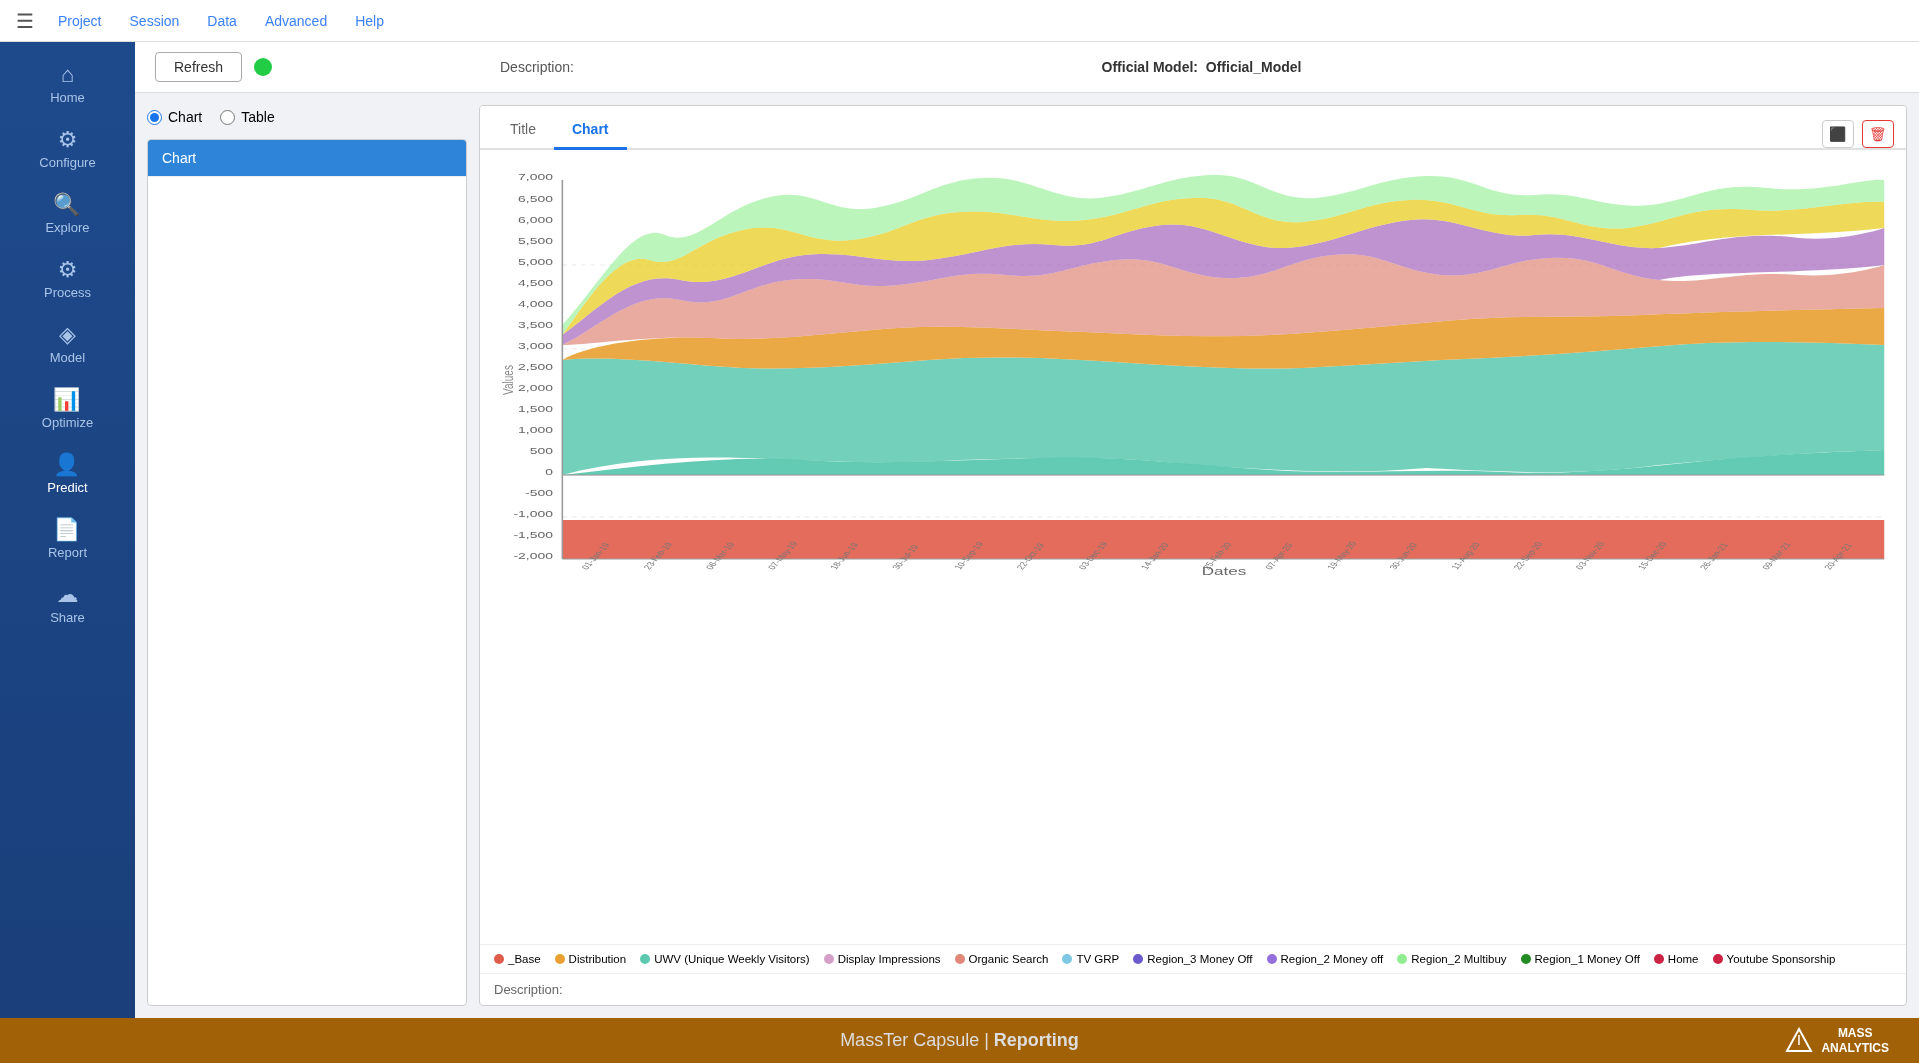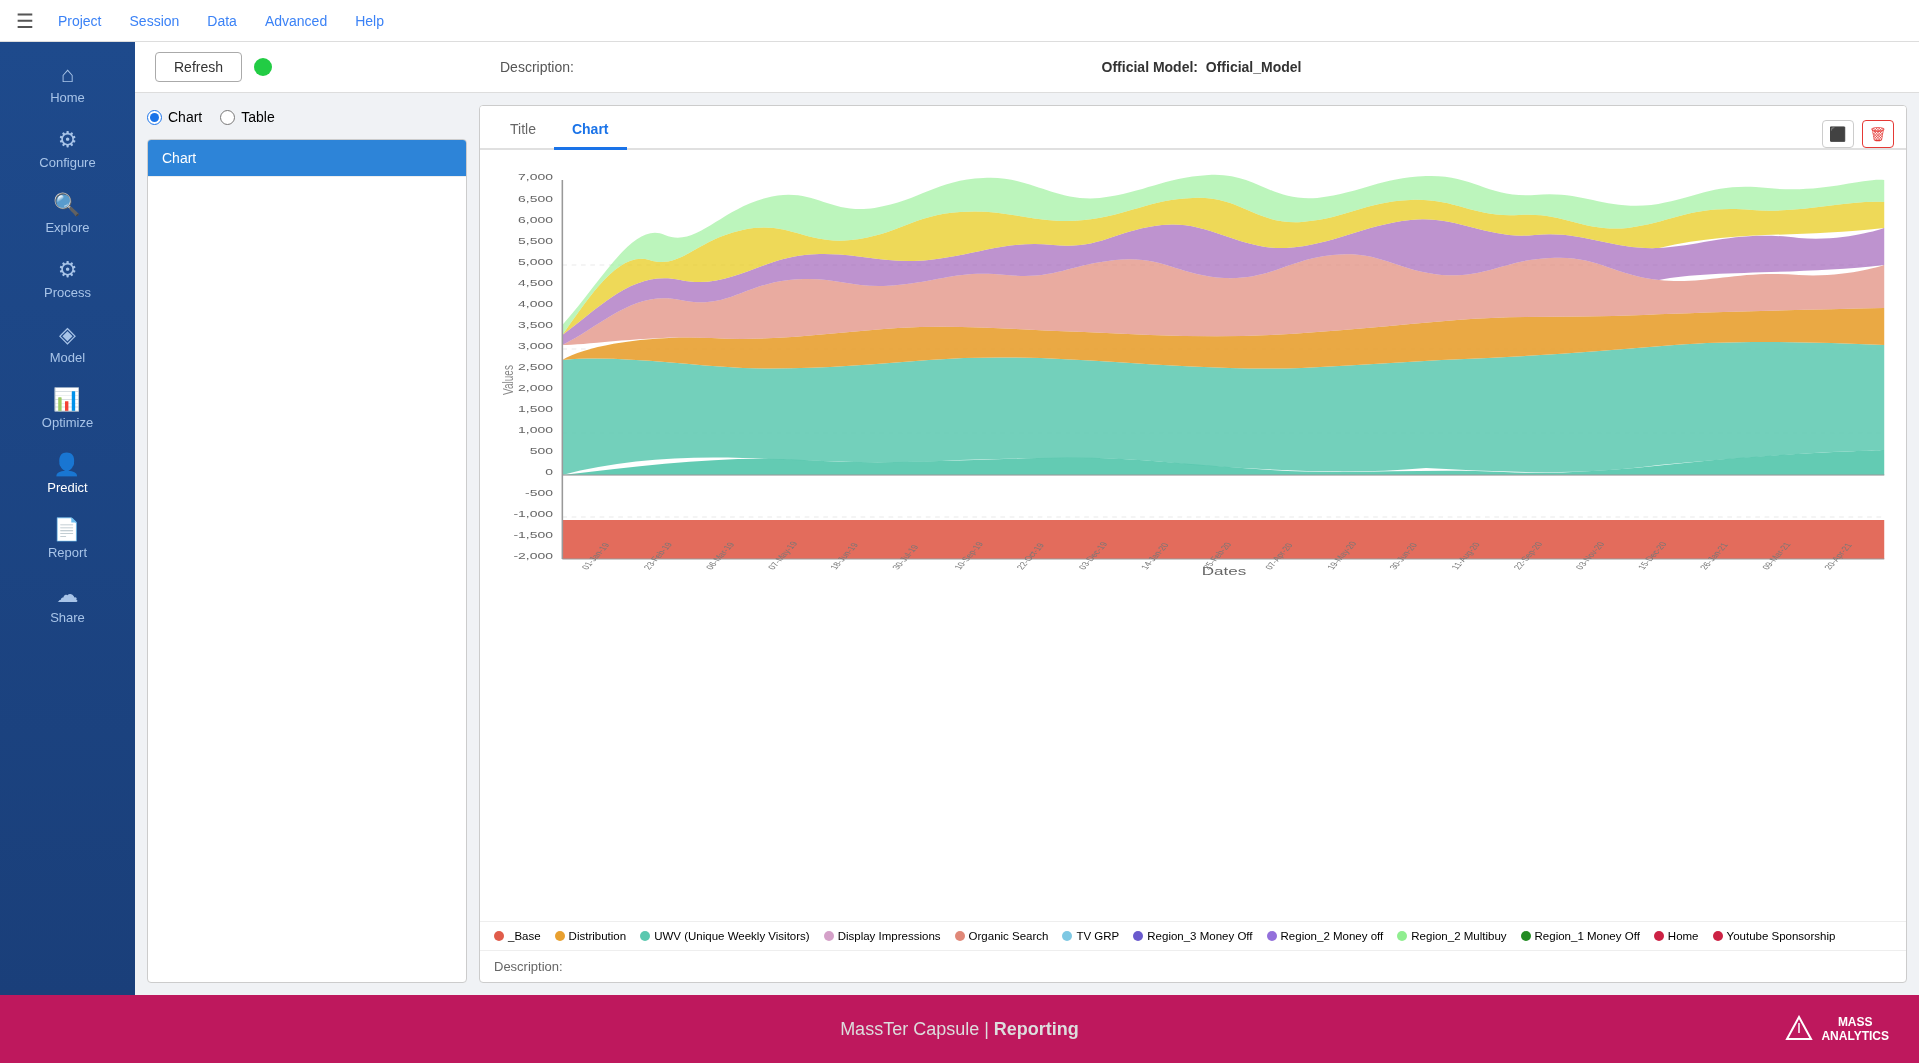--- a/index.html
+++ b/index.html
@@ -260,22 +260,22 @@
 
     .description-row {
       padding: 8px 14px;
       font-size: 13px;
       color: #666;
       border-top: 1px solid #eee;
     }
 
     
     .footer {
-      background: #be185d;
-      height: 68px;
+      background: #a16207;
+      height: 45px;
       display: flex;
       align-items: center;
       justify-content: center;
       color: #ddd;
       font-size: 18px;
       flex-shrink: 0;
       position: relative;
     }
     .footer .brand {
       font-weight: 300;

